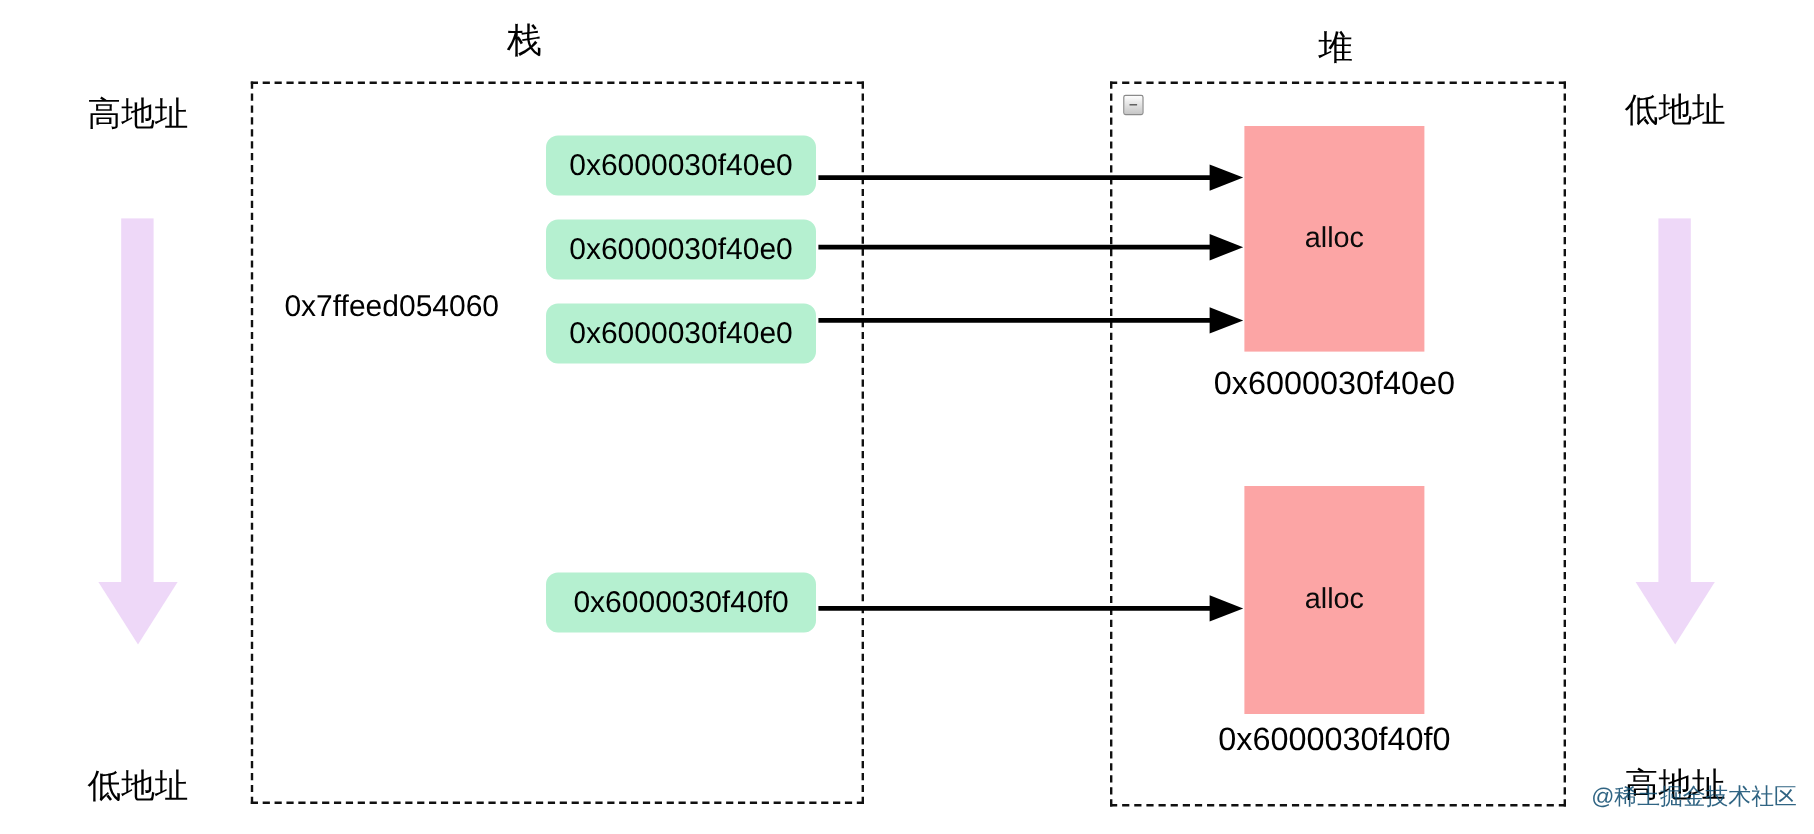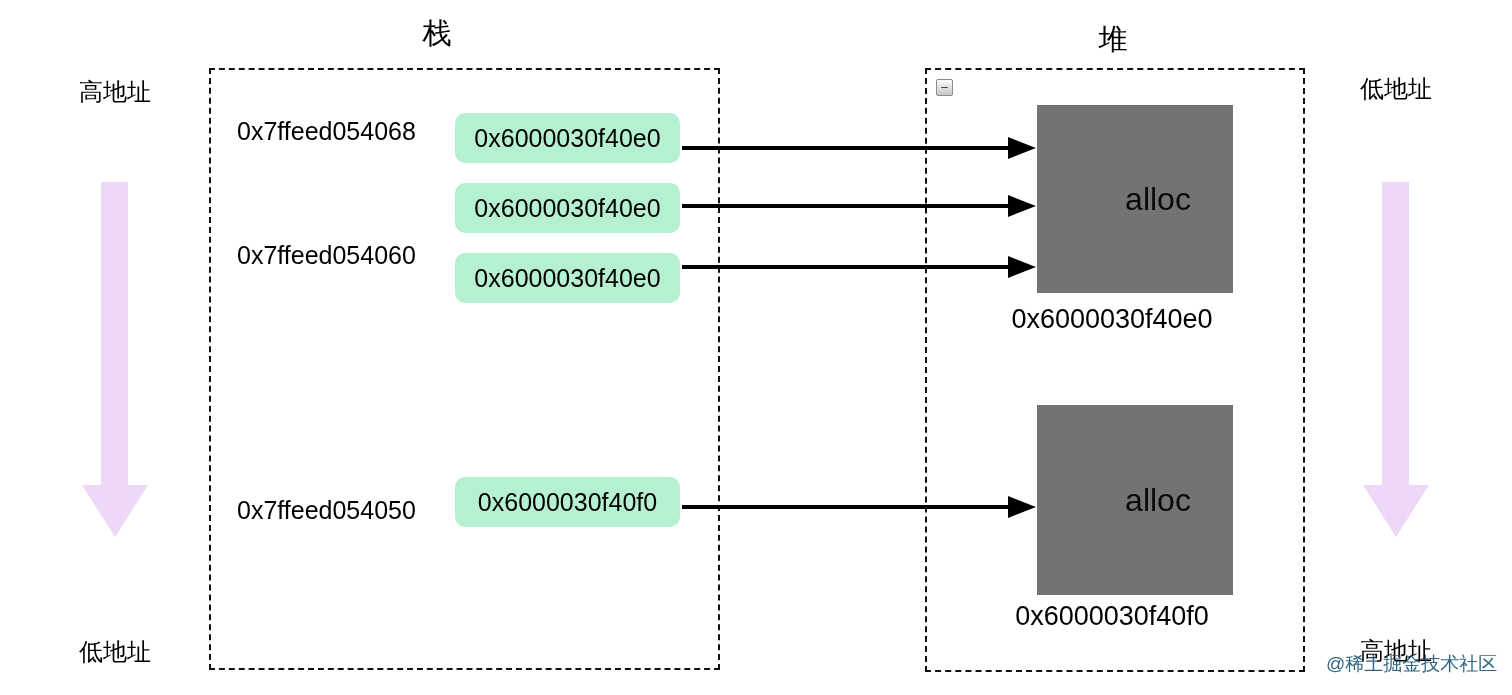--- a/index.html
+++ b/index.html
@@ -1,31 +1,31 @@
 <!DOCTYPE html>
 <html><head>
 <meta charset="utf-8">
 <style>
   html,body{margin:0;padding:0;background:#fff;}
   body{font-family:"Liberation Sans","DejaVu Sans",sans-serif;color:#000;}
   .canvas{position:relative;width:1512px;height:695px;background:#ffffff;overflow:hidden;}
 
   .title{position:absolute;font-size:29px;text-align:center;width:120px;}
-  .side-label{position:absolute;font-size:24px;text-align:center;width:120px;}
+  .side-label{position:absolute;font-size:28px;text-align:center;width:120px;}
 
   .dashed-box{position:absolute;border:2px dashed #111;background:transparent;}
   .stack-box{left:209px;top:68px;width:507px;height:598px;}
   .heap-box{left:925px;top:68px;width:376px;height:600px;}
 
   .addr{position:absolute;left:237px;width:205px;height:30px;font-size:25px;line-height:30px;white-space:nowrap;}
   .ptr-box{position:absolute;left:455px;width:225px;height:50px;background:#b5f0d0;border-radius:10px;
            display:flex;align-items:center;justify-content:center;font-size:25px;}
 
-  .alloc-block{position:absolute;left:1037px;width:150px;background:#737373;
-               display:flex;align-items:center;justify-content:center;font-size:32px;color:#0a0a0a;padding-left:46px;}
+  .alloc-block{position:absolute;left:1037px;width:150px;background:#fca5a5;
+               display:flex;align-items:center;justify-content:center;font-size:24px;color:#0a0a0a;}
   .alloc-label{position:absolute;width:240px;left:992px;text-align:center;font-size:27px;white-space:nowrap;}
 
   .big-arrow-shaft{position:absolute;width:27px;height:303px;top:182px;background:#eed8f8;}
   .big-arrow-head{position:absolute;width:0;height:0;top:485px;
                   border-left:33px solid transparent;border-right:33px solid transparent;
                   border-top:52px solid #eed8f8;}
 
   .collapse-btn{position:absolute;left:9px;top:9px;width:17px;height:17px;box-sizing:border-box;
                 border:1px solid #8a8a8a;border-radius:2px;background:linear-gradient(#fdfdfd,#c6c6c6);
                 display:flex;align-items:center;justify-content:center;font-size:13px;line-height:13px;color:#333;
@@ -53,29 +53,27 @@
     <div class="big-arrow-head" style="left:82px;"></div>
   </div>
 
   <div>
     <div class="big-arrow-shaft" style="left:1382px;"></div>
     <div class="big-arrow-head" style="left:1363px;"></div>
   </div>
 
   <div class="dashed-box stack-box"></div>
 
-  <div class="addr" style="top:116px;">0x7ffeed054068</div>
   <div class="ptr-box" style="top:113px;">0x6000030f40e0</div>
 
   <div class="addr" style="top:194px;margin-top:46px;">0x7ffeed054060</div>
   <div class="ptr-box" style="top:183px;">0x6000030f40e0</div>
 
   <div class="ptr-box" style="top:253px;">0x6000030f40e0</div>
 
-  <div class="addr" style="top:495px;">0x7ffeed054050</div>
   <div class="ptr-box" style="top:477px;">0x6000030f40f0</div>
 
   <div class="dashed-box heap-box">
     <div class="collapse-btn">−</div>
   </div>
 
   <div class="alloc-block" style="top:105px;height:188px;">alloc</div>
   <div class="alloc-label" style="top:304px;">0x6000030f40e0</div>
 
   <div class="alloc-block" style="top:405px;height:190px;">alloc</div>

